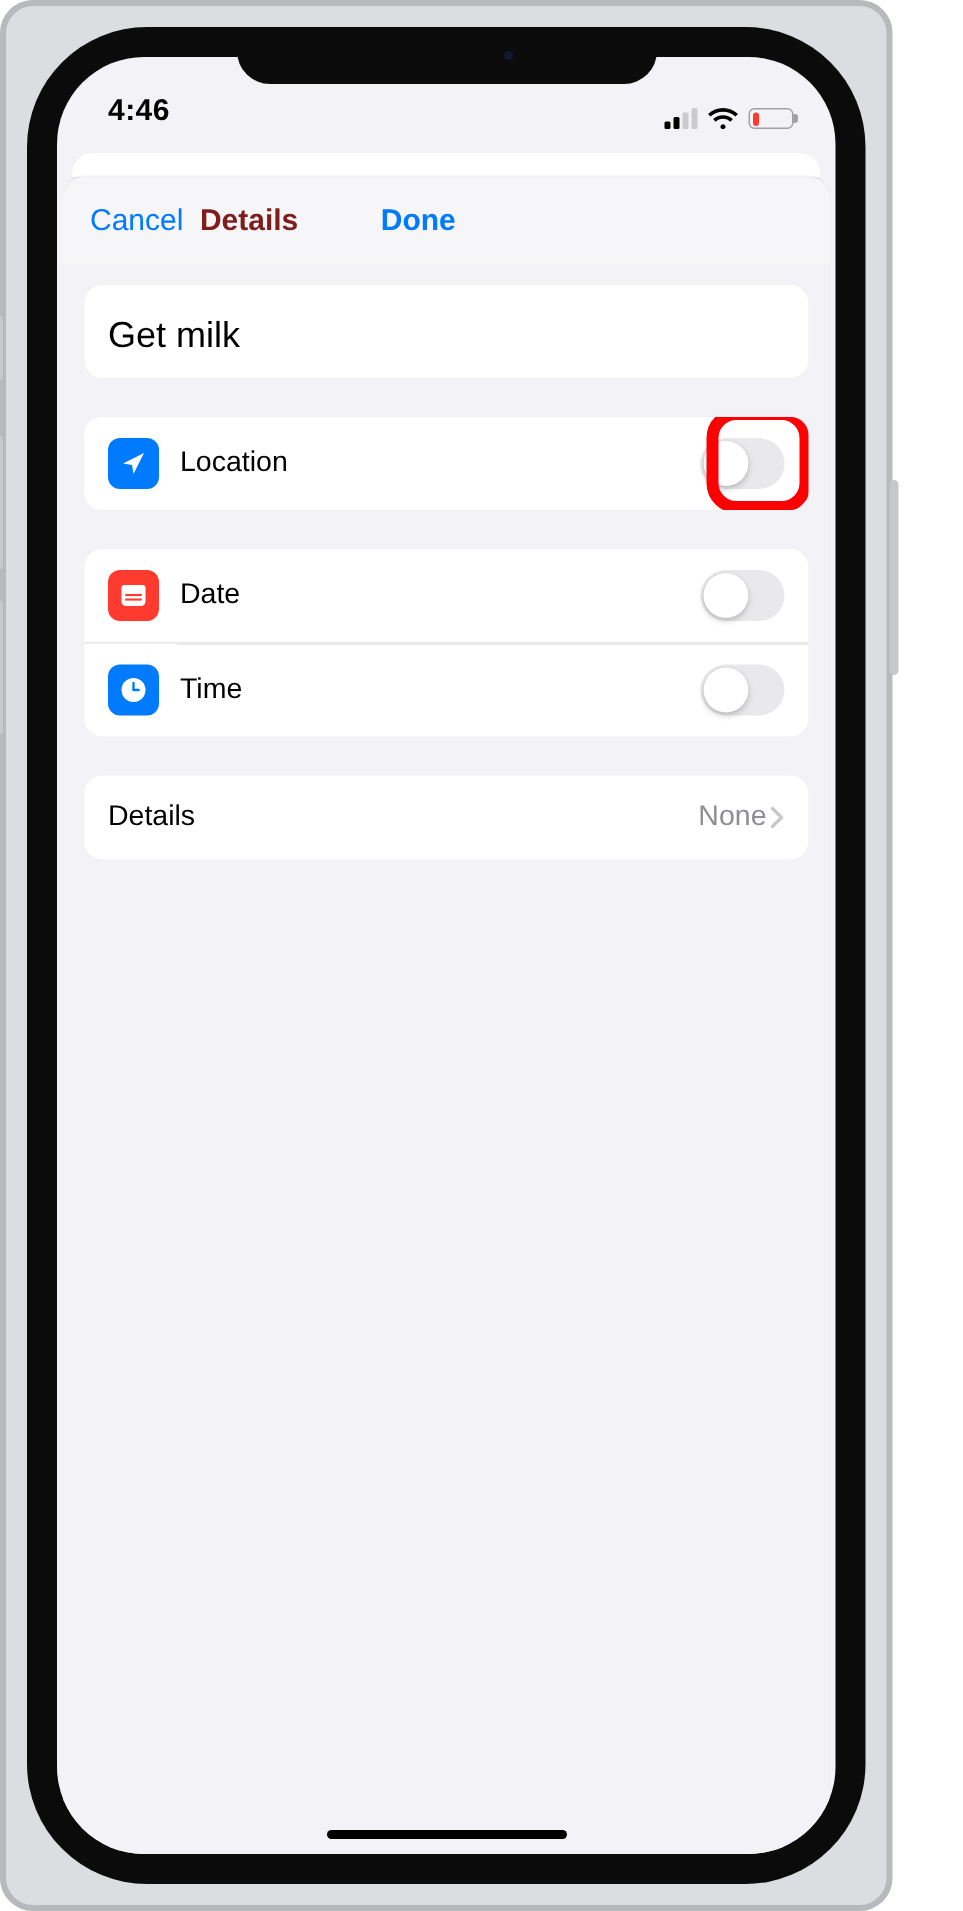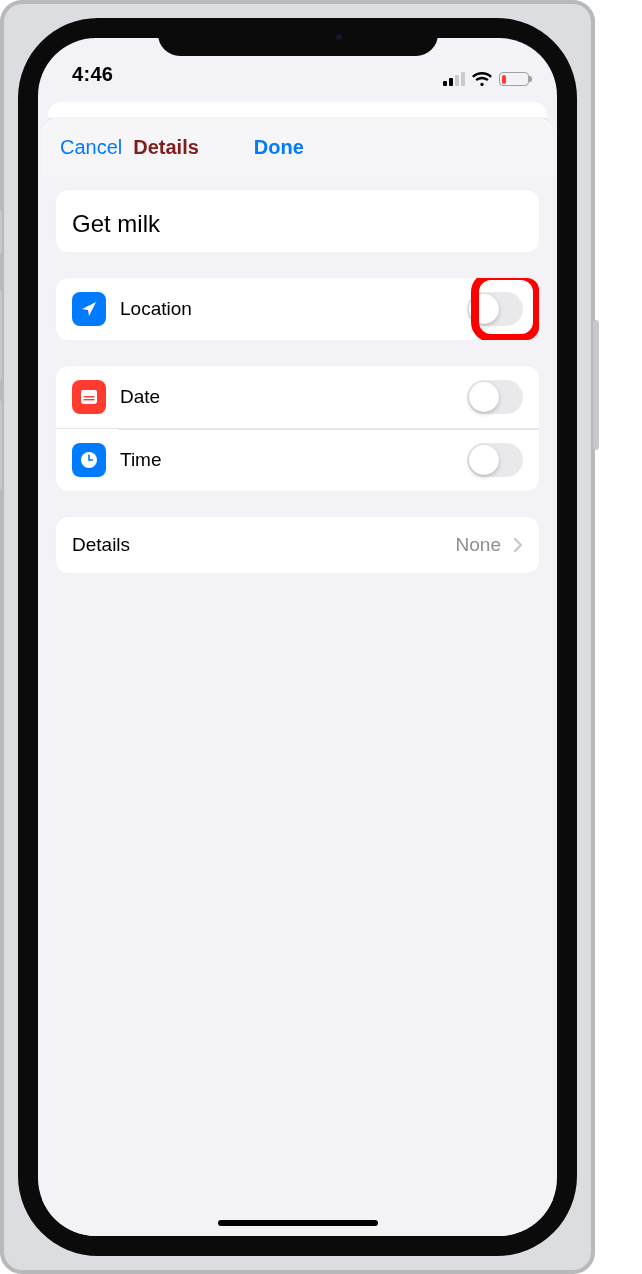--- a/index.html
+++ b/index.html
@@ -114,21 +114,21 @@
 
   .toggle {
     width:56px; height:34px; background:#e9e9eb; border-radius:34px; position:relative; cursor:pointer;
     transition: background .15s;
   }
   .toggle .knob{
     position:absolute; top:2px; left:2px; width:30px; height:30px; background:#fff; border-radius:50%;
     box-shadow: 0 2px 4px rgba(0,0,0,0.2), 0 0 0 0.5px rgba(0,0,0,0.04);
   }
 
-  .value-right { display:flex; align-items:center; gap:12px; color:#8e8e93; font-size:19px; }
+  .value-right { display:flex; align-items:center; gap:2px; color:#8e8e93; font-size:19px; }
   .chevron { color:#c7c7cc; }
   .list-dot { width:10px; height:10px; border-radius:50%; }
 
   .home-indicator{
     position:absolute; bottom:10px; left:50%; transform:translateX(-50%);
     width:160px; height:6px; background:#000; border-radius:4px; z-index:40;
   }
 
   
   .callout-ring{

